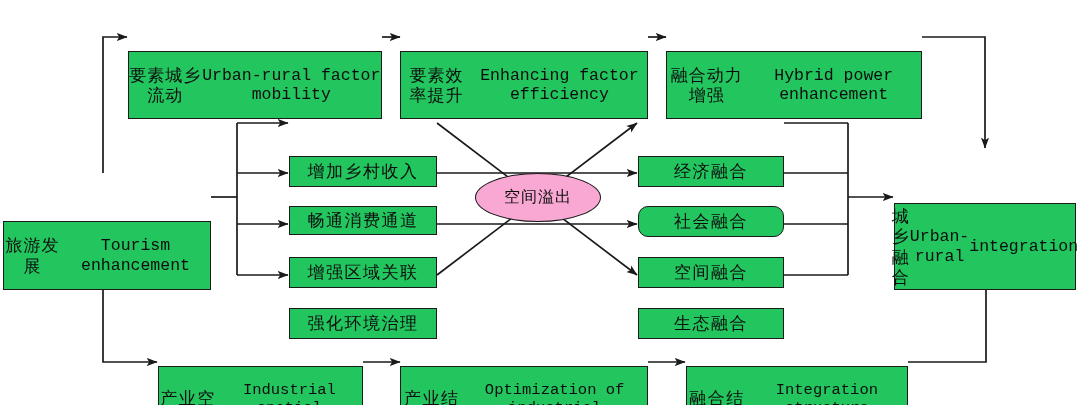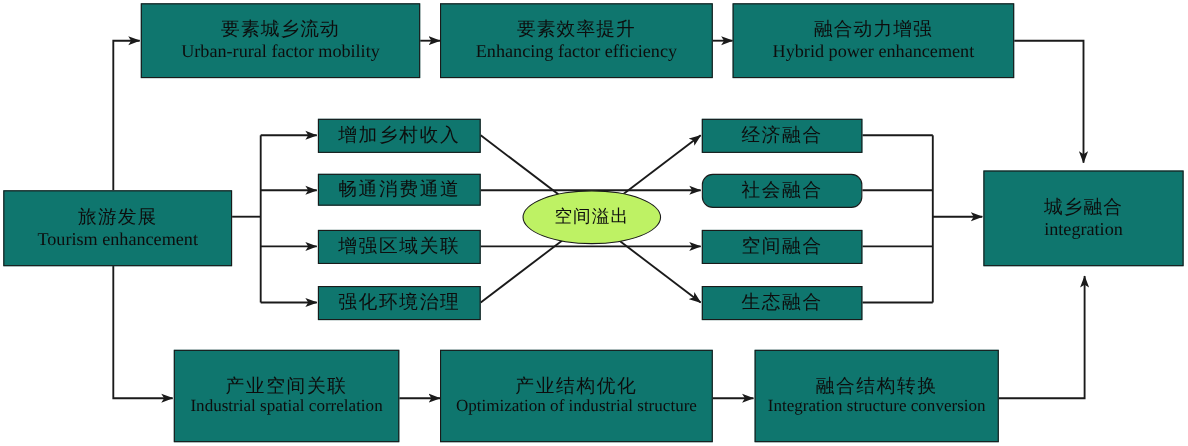--- a/index.html
+++ b/index.html
@@ -1,32 +1,32 @@
 <!DOCTYPE html>
 <html><head>
 <meta charset="utf-8">
 <style>
   html,body{margin:0;padding:0;background:#ffffff;}
   body{width:1080px;height:405px;overflow:hidden;
        font-family:"DejaVu Sans","Liberation Sans",sans-serif;}
   #stage{position:relative;width:1080px;height:405px;background:#fff;}
   #wires{position:absolute;left:0;top:0;width:1080px;height:405px;}
   .node{position:absolute;box-sizing:border-box;border:1.6px solid #1a1a1a;
-        background:#0f766e;display:flex;flex-direction:column;align-items:center;
-        justify-content:center;text-align:center;color:#0d0d0d;line-height:1.18;}
+        background:#22c55e;display:flex;flex-direction:row;align-items:center;
+        justify-content:center;text-align:center;color:#0d0d0d;line-height:1.18;margin-top:48px;}
   .cn{font-family:"DejaVu Sans","Liberation Sans",sans-serif;font-weight:400;}
-  .en{font-family:Liberation Serif, serif;font-weight:400;}
+  .en{font-family:Liberation Mono, monospace;font-weight:400;}
   .big .cn{font-size:17px;letter-spacing:1px;}
   .big .en{font-size:16.5px;}
   .mid .cn{font-size:17px;letter-spacing:1.5px;}
   .mid .en{font-size:15.5px;}
   .small{border-width:1.6px;}
   .small .cn{font-size:17px;letter-spacing:1.5px;}
   .ellipse{position:absolute;box-sizing:border-box;border:1.6px solid #1a1a1a;
-           border-radius:50%;background:#bef264;display:flex;align-items:center;
+           border-radius:50%;background:#f9a8d4;display:flex;align-items:center;
            justify-content:center;color:#0d0d0d;}
   .ellipse .cn{font-size:16px;letter-spacing:1px;}
 </style>
 </head>
 <body>
 
 <div id="stage">
 
   <svg id="wires" viewBox="0 0 1080 405" xmlns="http://www.w3.org/2000/svg">
     <defs>
@@ -130,16 +130,17 @@
     <div class="en">Optimization of industrial structure</div>
   </div>
 
   <div class="node mid" style="left:686px;top:318px;width:222px;height:84px;">
     <div class="cn">融合结构转换</div>
     <div class="en">Integration structure conversion</div>
   </div>
 
   <div class="node big" style="left:894px;top:155px;width:182px;height:87px;">
     <div class="cn">城乡融合</div>
+    <div class="en">Urban-rural</div>
     <div class="en">integration</div>
   </div>
 
 </div>
 
 </body></html>

